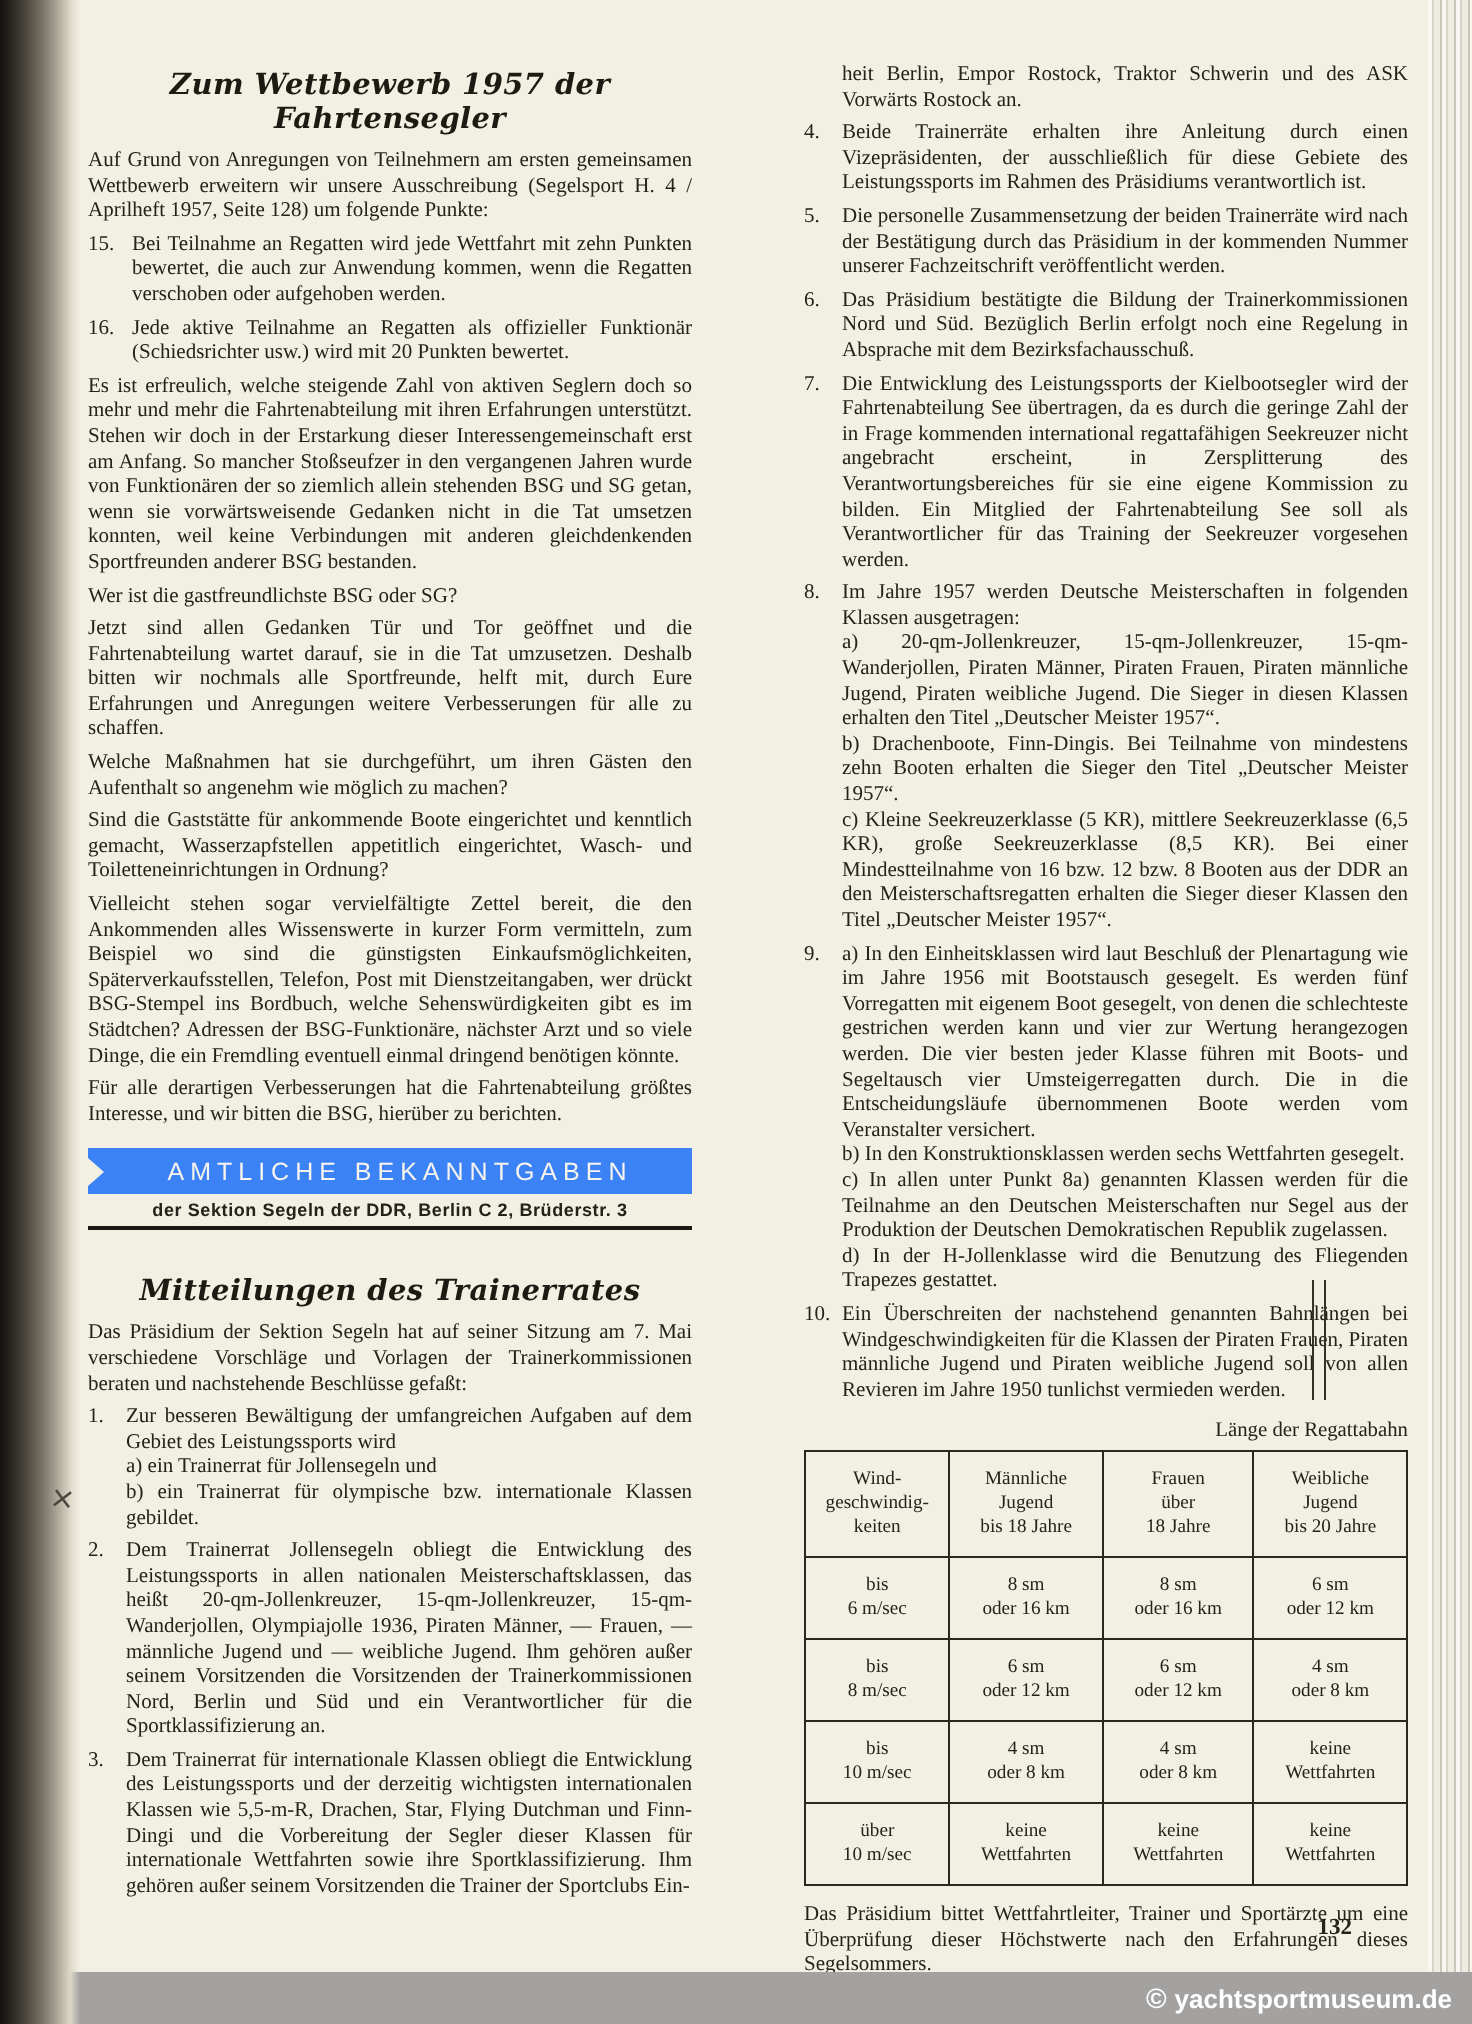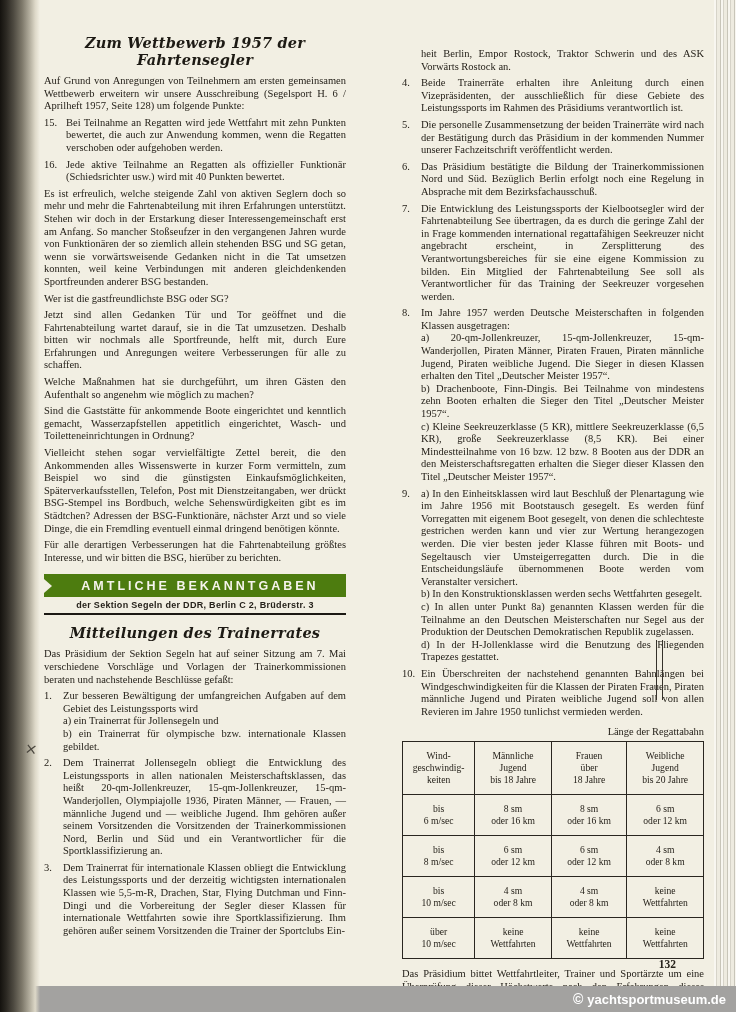--- a/index.html
+++ b/index.html
@@ -22,30 +22,30 @@
   .col{flex:1;min-width:0}
 
   .script-heading{
     font-family:"DejaVu Serif",serif;font-style:italic;font-weight:700;
     font-size:14.5px;text-align:center;margin:2px 0 7px;letter-spacing:.2px;color:#1d1a14;
   }
   .para{font-size:10.5px;line-height:1.2;text-align:justify;margin:0 0 4px;white-space:pre-line}
   .li{display:flex;margin:0 0 4px;font-size:10.5px;line-height:1.2}
   .li .num{flex:0 0 19px}
   .li .txt{flex:1;text-align:justify;white-space:pre-line}
-  .cont-indent{padding-left:19px;margin-top:16px}
-
-  .banner{margin:10px 0 0;background:#4d7c0f;color:#f6f4ec;position:relative;
-    font-family:"Liberation Sans",sans-serif;font-weight:bold;font-size:12.5px;
+  .cont-indent{padding-left:19px;margin-top:0}
+
+  .banner{margin:10px 0 0;background:#3b82f6;color:#f6f4ec;position:relative;
+    font-family:"Liberation Sans",sans-serif;font-weight:normal;font-size:12.5px;
     letter-spacing:3px;padding:5px 6px 4px 16px;text-align:center}
   .banner-notch{position:absolute;left:0;top:50%;transform:translateY(-50%);
     width:0;height:0;border-top:7px solid transparent;border-bottom:7px solid transparent;
     border-left:8px solid #f2efe3}
   .banner-sub{font-family:"Liberation Sans",sans-serif;font-weight:bold;font-size:9px;
-    letter-spacing:.3px;text-align:center;padding:3px 0;border-bottom:2px solid #1c1914;margin-bottom:9px}
+    letter-spacing:.3px;text-align:center;padding:3px 0;border-bottom:2px solid #1c1914;margin-bottom:22px}
 
   .tbl-caption{font-size:10.4px;text-align:right;margin:8px 0 4px}
   .regatta-table{width:100%;border-collapse:collapse;border:1.5px solid #2a2620;margin:0 0 9px}
   .regatta-table th,.regatta-table td{
     border:1px solid #2a2620;font-size:9.6px;line-height:1.25;text-align:center;
     padding:8px 2px;white-space:pre-line;font-weight:normal;font-family:"Liberation Serif",serif}
   .regatta-table th:first-child{width:24%}
 
   .pgnum{position:absolute;right:36px;bottom:42px;font-weight:bold;font-size:11.5px}
 
@@ -62,29 +62,29 @@
 </style>
 </head>
 <body>
 
 <div class="scan">
   <div class="page-surface">
     <div class="columns">
 
       <div class="col">
         <h2 class="script-heading">Zum Wettbewerb 1957 der Fahrtensegler</h2>
-        <p class="para">Auf Grund von Anregungen von Teilnehmern am ersten gemeinsamen Wettbewerb erweitern wir unsere Ausschreibung (Segelsport H. 6 / Aprilheft 1957, Seite 128) um folgende Punkte:</p>
+        <p class="para">Auf Grund von Anregungen von Teilnehmern am ersten gemeinsamen Wettbewerb erweitern wir unsere Ausschreibung (Segelsport H. 4 / Aprilheft 1957, Seite 128) um folgende Punkte:</p>
 
         <div class="li">
           <span class="num" style="flex-basis:22px">15.</span>
           <span class="txt">Bei Teilnahme an Regatten wird jede Wettfahrt mit zehn Punkten bewertet, die auch zur Anwendung kommen, wenn die Regatten verschoben oder aufgehoben werden.</span>
         </div>
         <div class="li">
           <span class="num" style="flex-basis:22px">16.</span>
-          <span class="txt">Jede aktive Teilnahme an Regatten als offizieller Funktionär (Schiedsrichter usw.) wird mit 40 Punkten bewertet.</span>
+          <span class="txt">Jede aktive Teilnahme an Regatten als offizieller Funktionär (Schiedsrichter usw.) wird mit 20 Punkten bewertet.</span>
         </div>
 
         <p class="para">Es ist erfreulich, welche steigende Zahl von aktiven Seglern doch so mehr und mehr die Fahrtenabteilung mit ihren Erfahrungen unterstützt. Stehen wir doch in der Erstarkung dieser Interessengemeinschaft erst am Anfang. So mancher Stoßseufzer in den vergangenen Jahren wurde von Funktionären der so ziemlich allein stehenden BSG und SG getan, wenn sie vorwärtsweisende Gedanken nicht in die Tat umsetzen konnten, weil keine Verbindungen mit anderen gleichdenkenden Sportfreunden anderer BSG bestanden.</p>
         <p class="para">Wer ist die gastfreundlichste BSG oder SG?</p>
         <p class="para">Jetzt sind allen Gedanken Tür und Tor geöffnet und die Fahrtenabteilung wartet darauf, sie in die Tat umzusetzen. Deshalb bitten wir nochmals alle Sportfreunde, helft mit, durch Eure Erfahrungen und Anregungen weitere Verbesserungen für alle zu schaffen.</p>
         <p class="para">Welche Maßnahmen hat sie durchgeführt, um ihren Gästen den Aufenthalt so angenehm wie möglich zu machen?</p>
         <p class="para">Sind die Gaststätte für ankommende Boote eingerichtet und kenntlich gemacht, Wasserzapfstellen appetitlich eingerichtet, Wasch- und Toiletteneinrichtungen in Ordnung?</p>
         <p class="para">Vielleicht stehen sogar vervielfältigte Zettel bereit, die den Ankommenden alles Wissenswerte in kurzer Form vermitteln, zum Beispiel wo sind die günstigsten Einkaufsmöglichkeiten, Späterverkaufsstellen, Telefon, Post mit Dienstzeitangaben, wer drückt BSG-Stempel ins Bordbuch, welche Sehenswürdigkeiten gibt es im Städtchen? Adressen der BSG-Funktionäre, nächster Arzt und so viele Dinge, die ein Fremdling eventuell einmal dringend benötigen könnte.</p>
         <p class="para">Für alle derartigen Verbesserungen hat die Fahrtenabteilung größtes Interesse, und wir bitten die BSG, hierüber zu berichten.</p>
 

